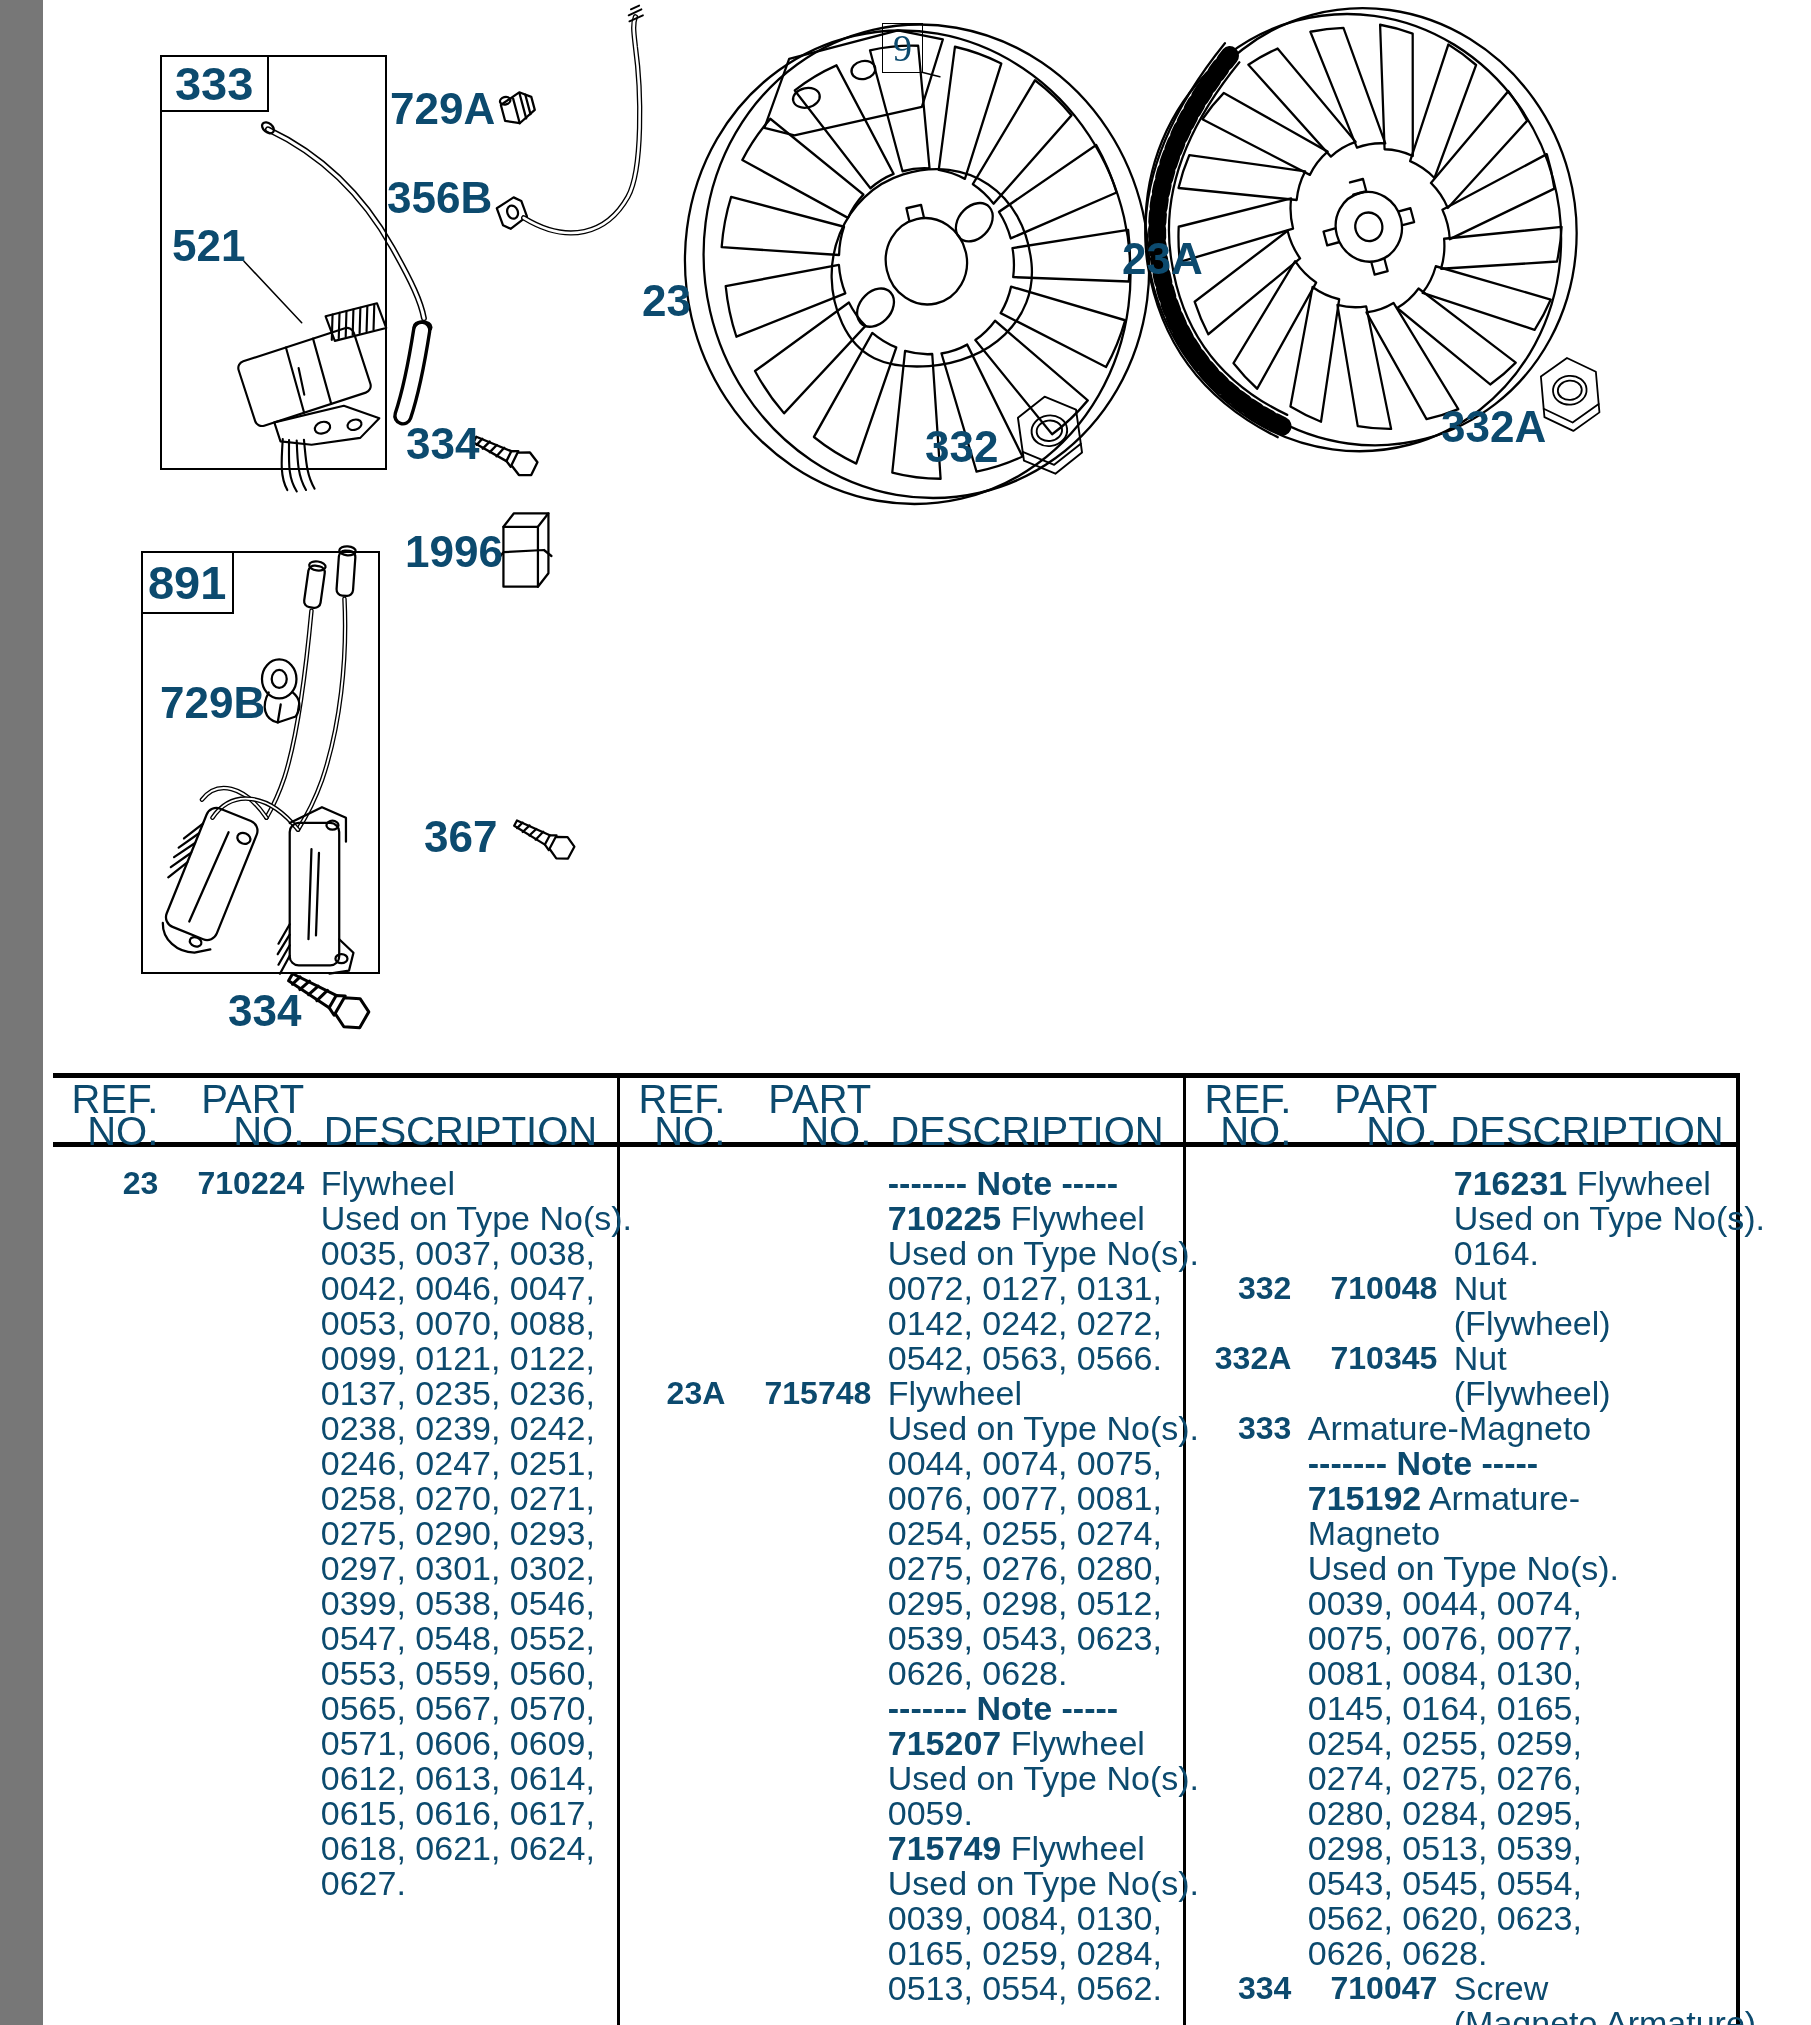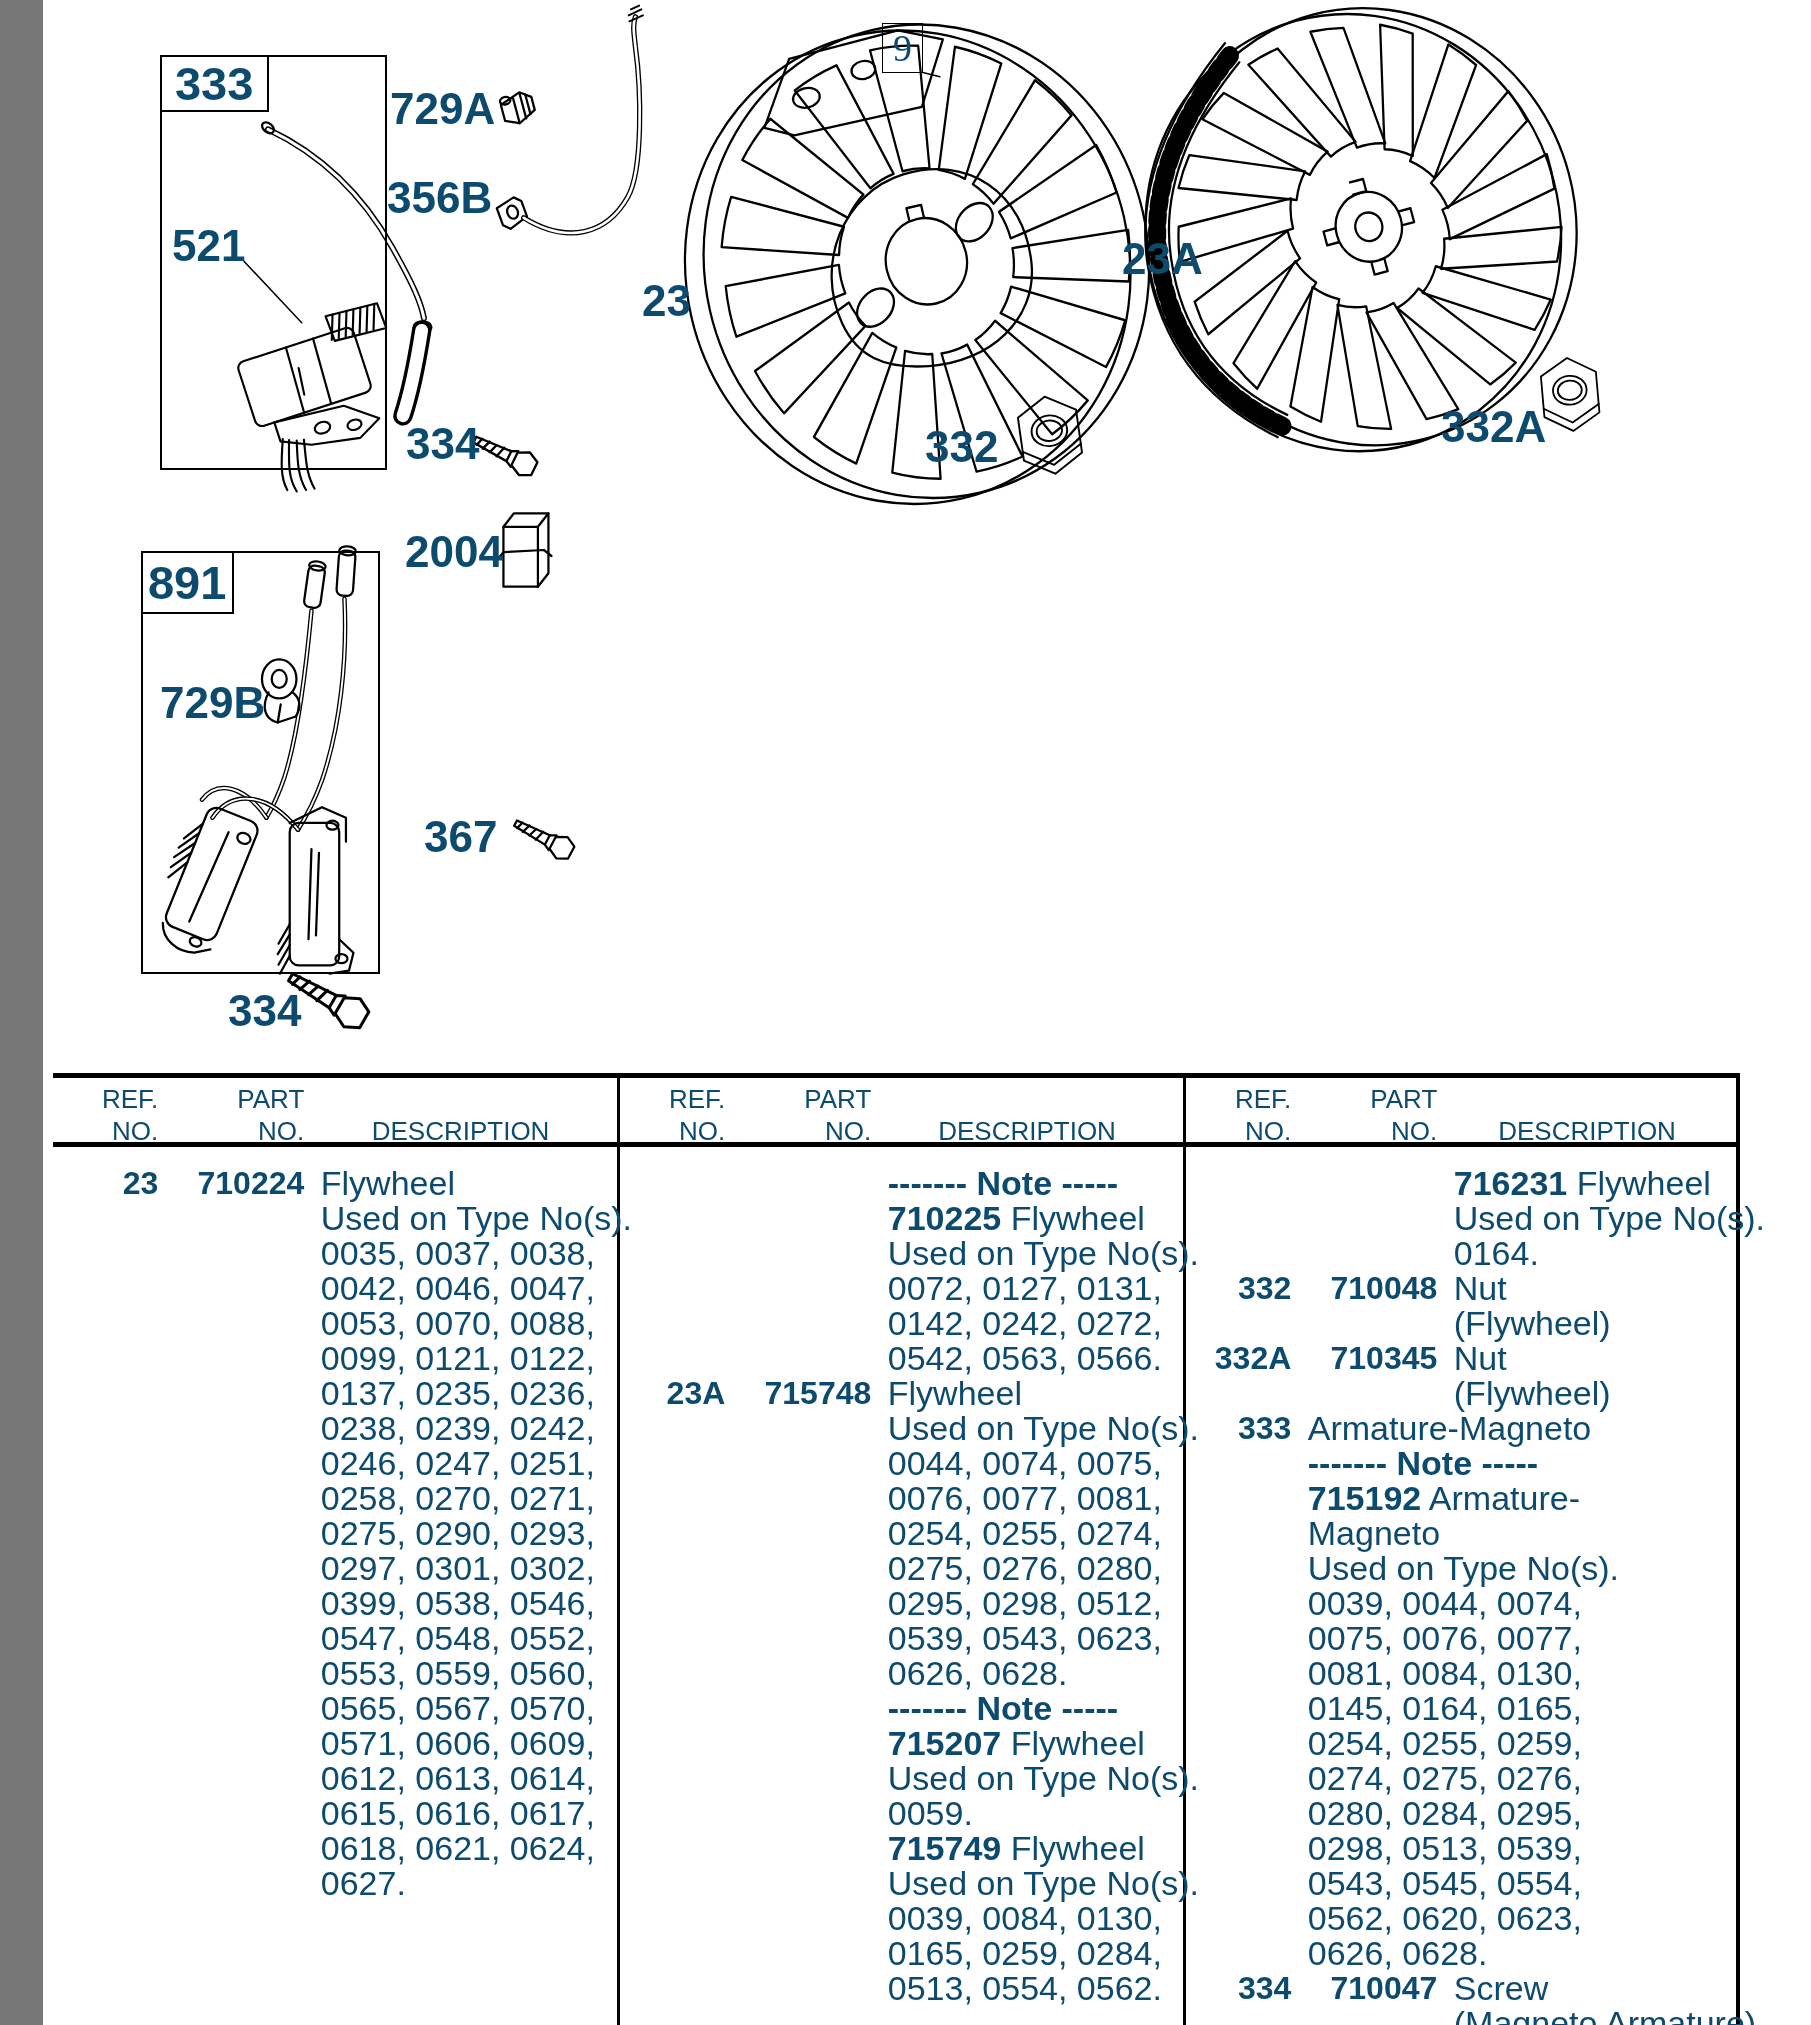--- a/index.html
+++ b/index.html
@@ -16,21 +16,21 @@
         display:flex;align-items:center;justify-content:center;
         font-family:"Liberation Serif",serif;font-size:38px;font-weight:normal;}
   
   .table-wrap{position:absolute;left:9.8px;top:1073px;width:1687px;height:953px;
         border-top:5.3px solid #000;}
   .vline{position:absolute;top:0;bottom:0;width:3px;background:#000;}
   .hline{position:absolute;left:0;right:0;top:64px;height:5.3px;background:#000;}
   .tcol{position:absolute;top:0;bottom:0;}
   .thead{height:65px;display:grid;grid-template-columns:98px 146px 1fr;
         grid-template-rows:31.5px 31.5px;padding:6px 0 0 7.5px;box-sizing:border-box;
-        font-size:26px;line-height:30px;}
+        font-size:40px;line-height:30px;}
   .h-ref,.h-part{text-align:right;}
   .h-desc{text-align:center;}
   .tbody{padding:22.5px 0 0 7.5px;}
   .trow{display:grid;grid-template-columns:98px 146px 1fr;}
   .cref,.cpart{font-weight:bold;text-align:right;font-size:32px;line-height:35px;}
   .cdesc{padding-left:16.5px;font-size:34px;line-height:35px;}
   .dline{white-space:pre;}
   .b{font-weight:bold;}
 </style>
 </head>
@@ -236,21 +236,21 @@
   </div>
 
   <div class="callout" style="left:129px;top:224px;">521</div>
   <div class="callout" style="left:347px;top:87px;text-align:center;">729A</div>
   <div class="callout" style="left:344px;top:176px;">356B</div>
   <div class="callout" style="left:363px;top:422px;">334</div>
   <div class="callout" style="left:599px;top:279px;">23</div>
   <div class="callout" style="left:882px;top:425px;">332</div>
   <div class="callout" style="left:1079px;top:237px;">23A</div>
   <div class="callout" style="left:1398px;top:405px;">332A</div>
-  <div class="callout" style="left:362px;top:530px;">2004</div>
+  <div class="callout" style="left:362px;top:530px;">1996</div>
   <div class="callout" style="left:117px;top:681px;">729B</div>
   <div class="callout" style="left:381px;top:815px;">367</div>
   <div class="callout" style="left:185px;top:989px;">334</div>
 
   <div class="table-wrap">
     <div class="vline" style="left:564px;"></div>
     <div class="vline" style="left:1130px;"></div>
     <div class="vline" style="left:1683px;width:3.8px;"></div>
     <div class="hline"></div>
 

